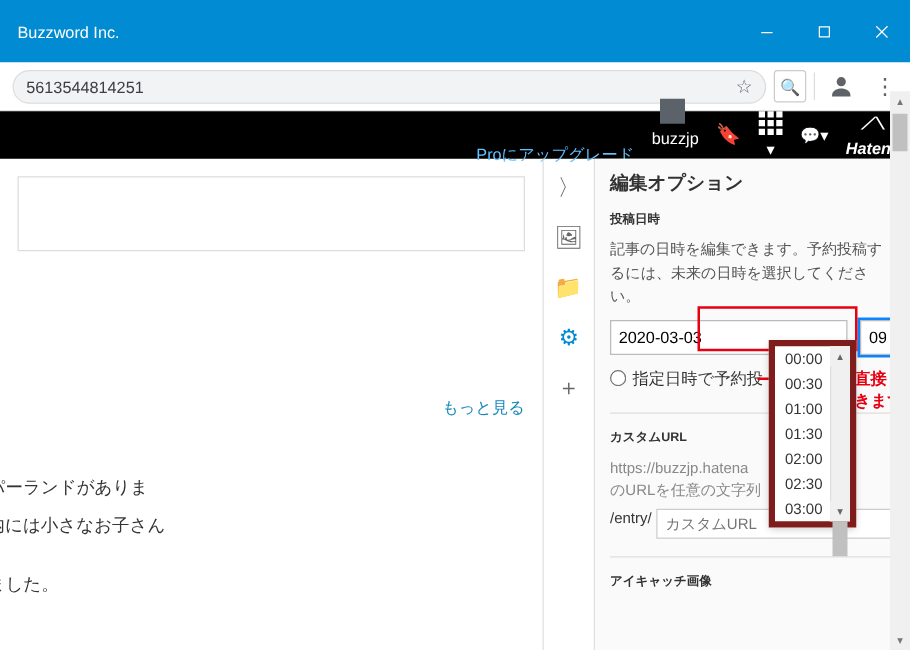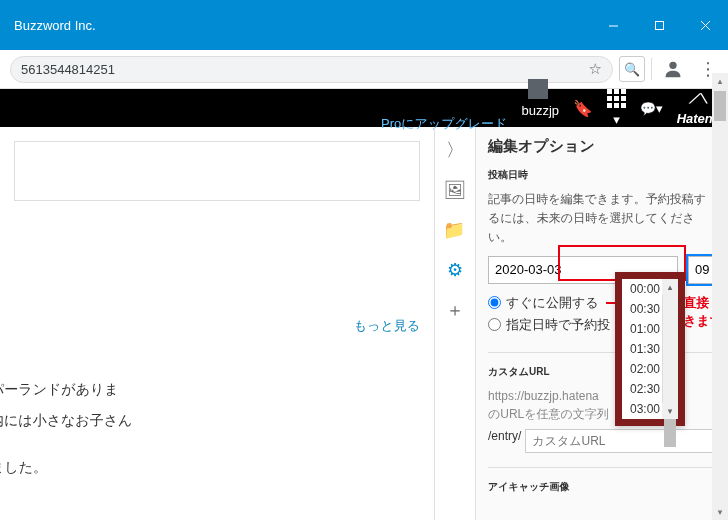--- a/index.html
+++ b/index.html
@@ -50,21 +50,21 @@
   .dt-input { flex:1; height: 28px; border: 1px solid #bbb; padding: 0 6px; font-size: 13px; font-family: inherit; }
   .time-wrap { position: relative; flex:1; }
   .time-wrap input { width: 100%; height: 28px; border: 1px solid #bbb; padding: 0 6px; font-size: 13px; outline: 2px solid #0a84ff; }
   .highlight-box { position: absolute; border: 2px solid #e60012; pointer-events: none; }
   .radio-row { display: flex; align-items: center; gap: 5px; font-size: 13px; margin-bottom: 4px; }
   .radio-row input { margin: 0; }
   .url-desc { font-size: 12px; color: #888; line-height: 1.5; margin-bottom: 6px; }
   .url-row { display: flex; align-items: flex-start; gap: 4px; font-size: 12px; }
   .url-row input { flex:1; height: 24px; border: 1px solid #ccc; padding: 0 6px; font-size: 12px; font-family: inherit; }
 
-  .dropdown { position: absolute; left: 588px; top: 70px; width: 70px; background: #fff; border: 7px solid #7f1d1d; box-shadow: 0 2px 6px rgba(0,0,0,.2); font-size: 12px; z-index: 50; }
+  .dropdown { position: absolute; left: 588px; top: 70px; width: 70px; background: #fff; border: 5px solid #7f1d1d; box-shadow: 0 2px 6px rgba(0,0,0,.2); font-size: 12px; z-index: 50; }
   .dropdown .ditem { padding: 3px 8px; cursor: pointer; }
   .dropdown .scrollbar { position: absolute; right: 0; top: 0; bottom: 0; width: 16px; background: #f0f0f0; border-left: 1px solid #ddd;}
   .dropdown .scroll-thumb { position: absolute; right: 2px; top: 140px; width: 12px; height: 28px; background: #c0c0c0; }
   .dropdown .scroll-arrow { position: absolute; right: 0; width:16px; height:16px; display:flex; align-items:center; justify-content:center; font-size:9px; color:#666; background:#f0f0f0;}
 
   .callout-line { position: absolute; border-top: 2px solid #e60012; }
   .callout-text { position: absolute; color: #e60012; font-size: 13px; font-weight: bold; line-height: 1.4; }
 
   .outer-scroll { position: absolute; right:0; top: 73px; width:16px; height: 447px; background:#f0f0f0;}
   .outer-scroll .arrow { position:absolute; left:0; width:16px; height:16px; display:flex; align-items:center; justify-content:center; font-size:9px; color:#777;}
@@ -162,24 +162,20 @@
 
     <div class="section" style="position:relative;">
       <h3>投稿日時</h3>
       <div class="desc">記事の日時を編集できます。予約投稿するには、未来の日時を選択してください。</div>
       <div class="dt-row">
         <input class="dt-input" value="2020-03-03" style="">
         <div class="time-wrap">
           <input value="09:27" style="">
         </div>
       </div>
-      <label class="radio-row">
-        <input type="radio" checked="" style="">
-        <span>すぐに公開する</span>
-      </label>
       <label class="radio-row">
         <input type="radio" style="">
         <span>指定日時で予約投</span>
       </label>
 
       <div class="dropdown" style="left:127px; top:104px;">
         <div class="ditem">00:00</div>
         <div class="ditem">00:30</div>
         <div class="ditem">01:00</div>
         <div class="ditem">01:30</div>

